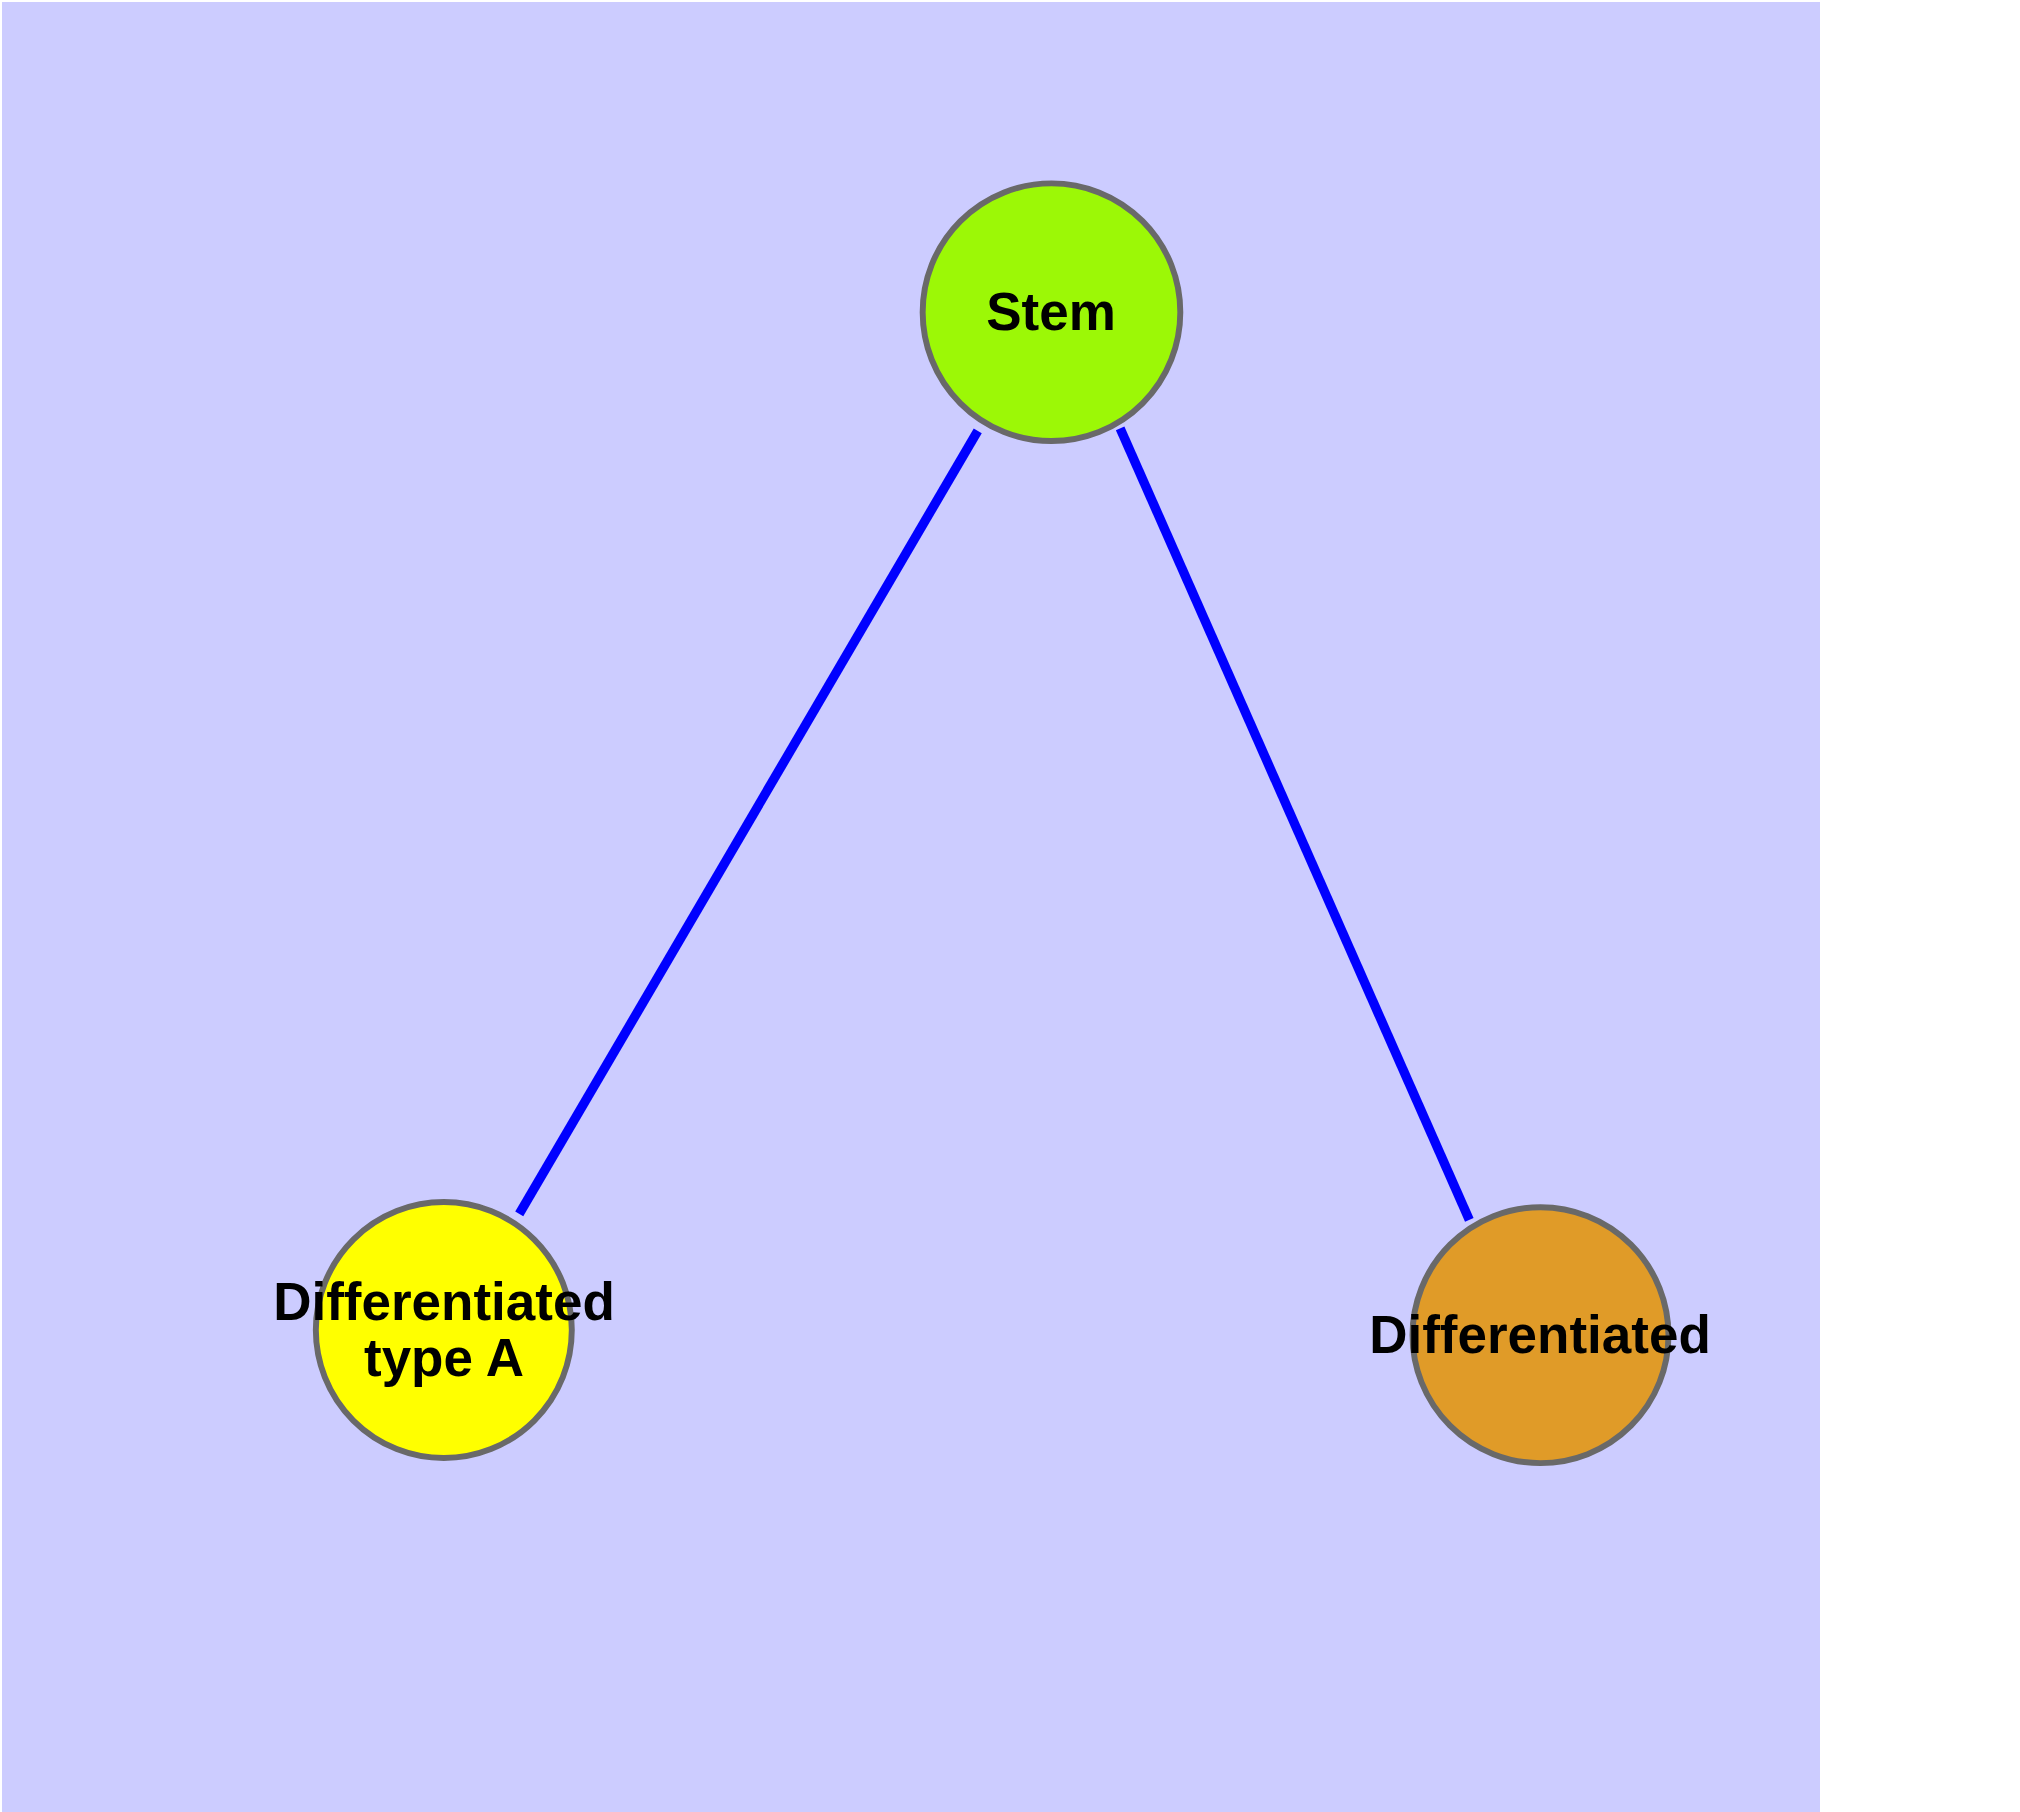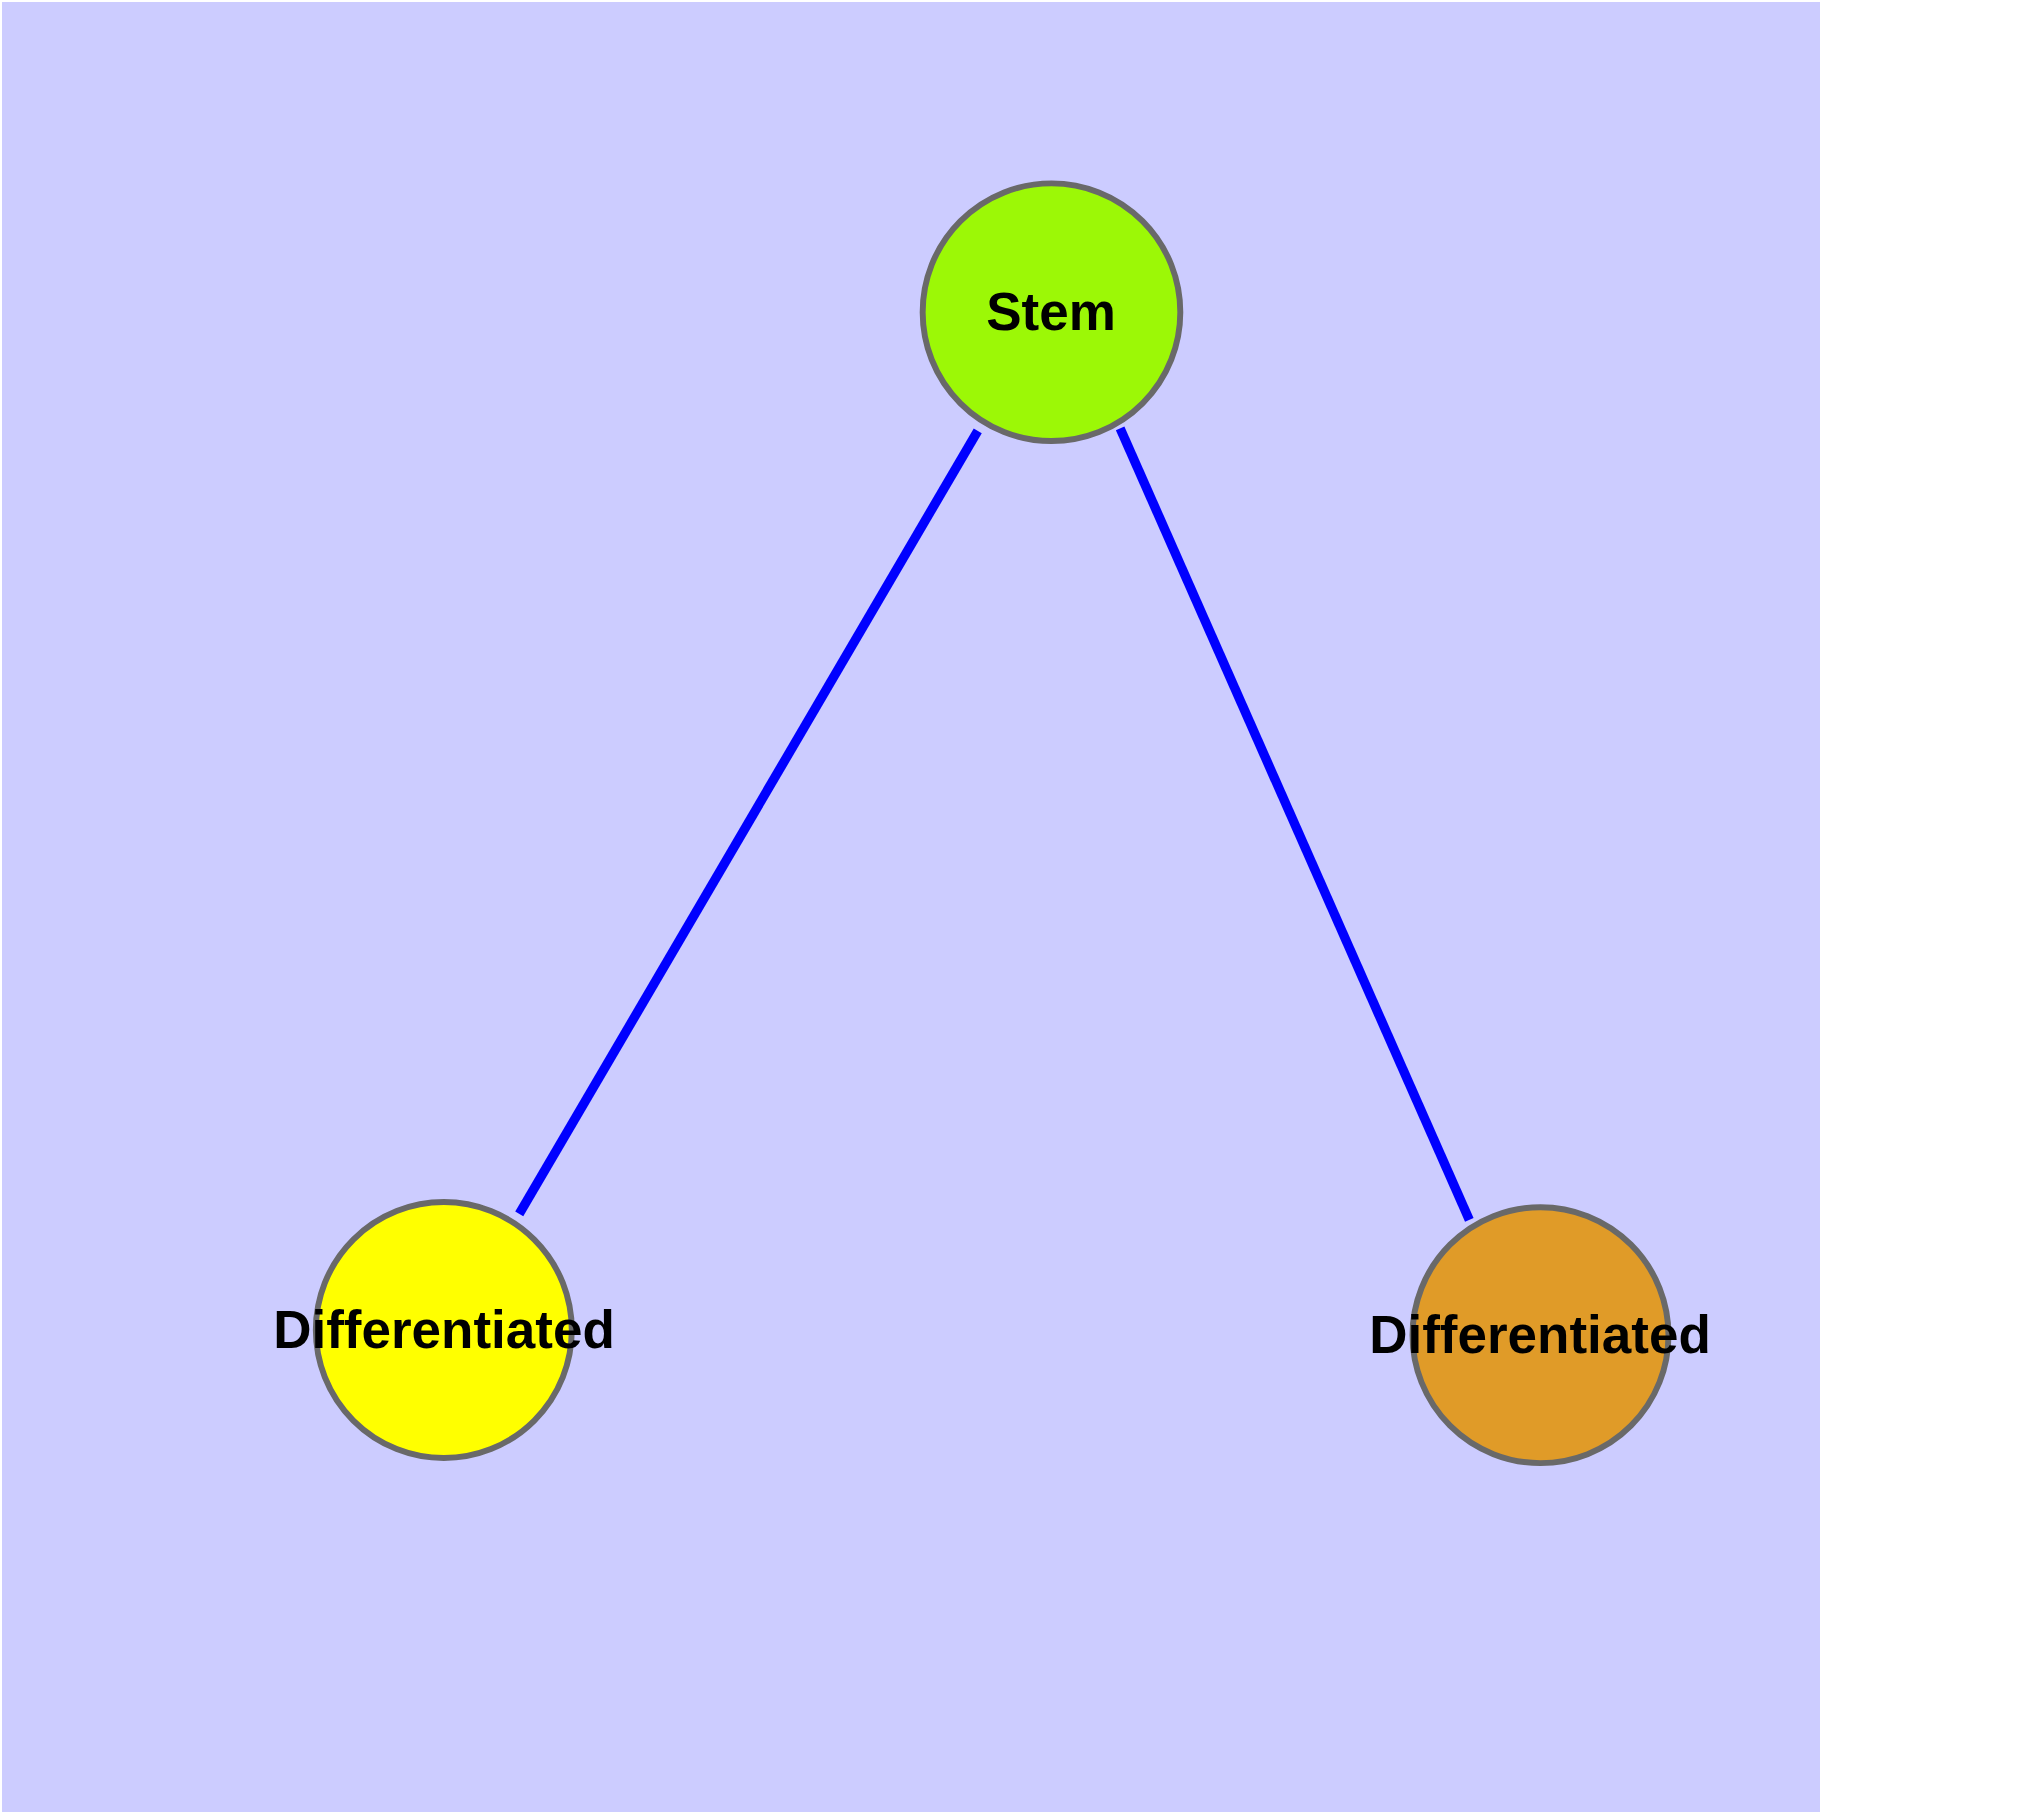--- a/index.html
+++ b/index.html
@@ -48,18 +48,18 @@
       </g>
     <g id="nodes-layer">
         <circle cx="1238" cy="366" r="152" fill="#9cf806" stroke="#696969" stroke-width="7"></circle>
         <circle cx="521" cy="1567" r="151" fill="#ffff00" stroke="#696969" stroke-width="7"></circle>
         <circle cx="1815" cy="1573" r="151" fill="#e09b28" stroke="#696969" stroke-width="7"></circle>
       </g>
   </svg>
 
   <div id="labels-layer">
       <div class="node-label" style="left: 1049px; top: 310px; font-size: 53px; color: rgb(0, 0, 0);"><div>Stem</div></div>
-      <div class="node-label" style="left: 442px; top: 1328px; font-size: 53px; color: rgb(0, 0, 0);"><div>Differentiated</div></div>
+      <div class="node-label" style="left: 442px; top: 1328px; font-size: 53px; color: rgb(0, 0, 0);"><div>Differentiated</div><div>type A</div></div>
       <div class="node-label" style="left: 1538px; top: 1333px; font-size: 53px; color: rgb(0, 0, 0);"><div>Differentiated</div></div>
     </div>
 
 </div>
 
 
 </body></html>

